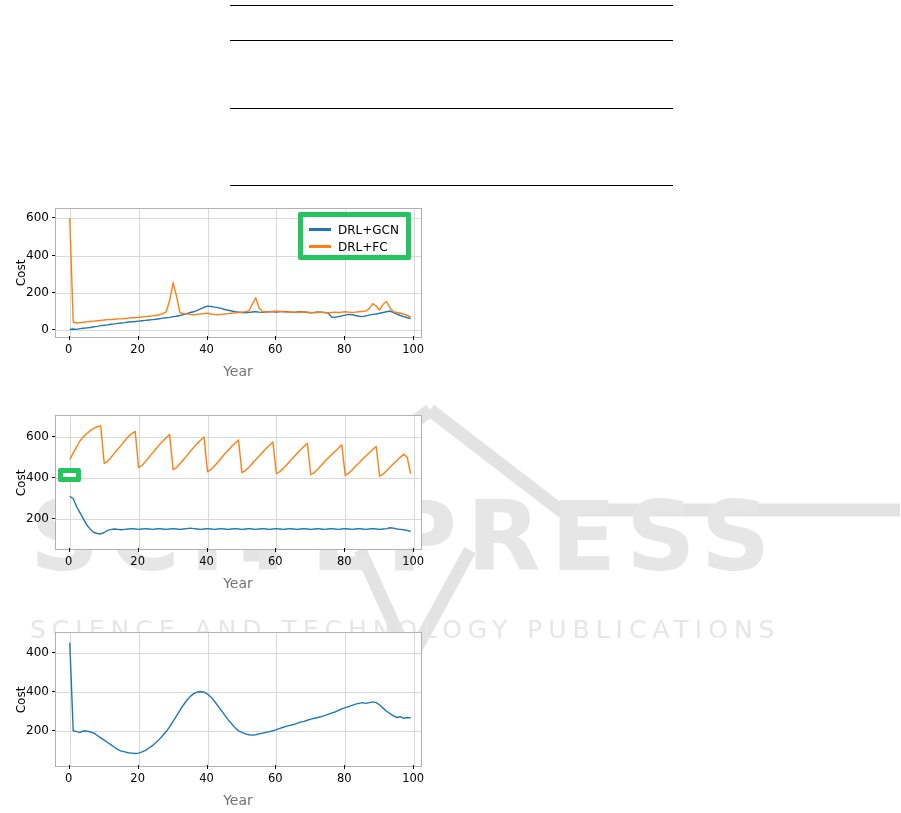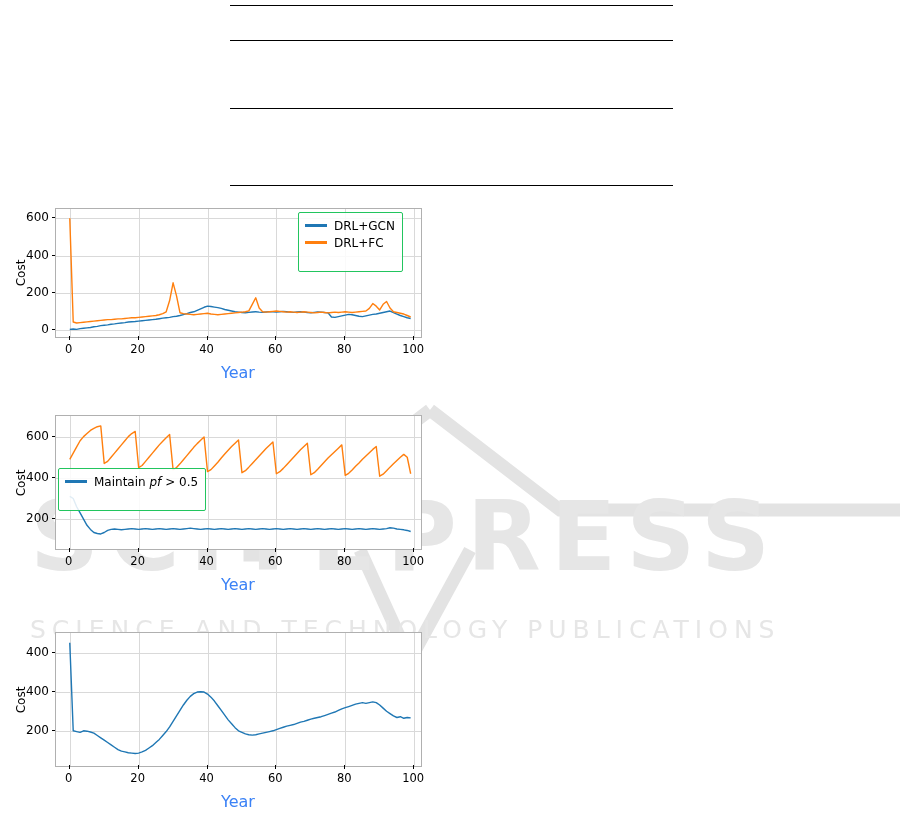--- a/index.html
+++ b/index.html
@@ -80,42 +80,42 @@
   }
   .tick-mark {
     position: absolute;
     background: #000;
   }
   .tick-mark-x { width: 1px; height: 3.5px; }
   .tick-mark-y { height: 1px; width: 3.5px; }
 
   .axis-label-x {
     position: absolute;
-    font-size: 16px;
-    color: #3b82f6;
+    font-size: 14px;
+    color: #737373;
     transform: translateX(-50%);
     white-space: nowrap;
   }
   .axis-label-y {
     position: absolute;
     font-size: 12px;
     color: #000;
     transform-origin: 0 0;
     transform: rotate(-90deg) translateX(-50%);
     white-space: nowrap;
   }
 
   
   .legend {
     position: absolute;
     box-sizing: border-box;
     background: rgba(255,255,255,0.86);
-    border: 1px solid #22c55e;
+    border: 5px solid #22c55e;
     border-radius: 2px;
-    padding: 4px 7px 20px 6px;
+    padding: 4px 7px 0 6px;
     z-index: 4;
   }
   .legend-row {
     display: flex;
     align-items: center;
     height: 17px;
     white-space: nowrap;
   }
   .legend-swatch {
     width: 22px;
@@ -221,24 +221,20 @@
       <svg class="series-svg" viewBox="0 0 365 133" preserveAspectRatio="none">
         <polyline points="13.77,80.42 17.22,82.48 20.66,90.73 24.10,96.91 27.55,103.10 30.99,109.29 34.43,113.41 37.88,116.50 41.32,117.53 44.76,117.95 48.21,116.50 51.65,114.44 55.09,113.41 58.54,113.00 61.98,113.41 65.42,113.82 68.87,113.41 72.31,113.00 75.75,112.59 79.20,113.00 82.64,113.41 86.08,113.00 89.53,112.59 92.97,113.00 96.42,113.41 99.86,113.00 103.30,112.59 106.75,113.00 110.19,113.41 113.63,113.00 117.08,112.59 120.52,113.00 123.96,113.41 127.41,113.00 130.85,112.59 134.29,112.17 137.74,112.59 141.18,113.00 144.62,113.41 148.07,113.00 151.51,112.59 154.95,113.00 158.40,113.41 161.84,113.00 165.28,112.59 168.73,113.00 172.17,113.41 175.61,113.00 179.06,112.59 182.50,113.00 185.94,113.41 189.39,113.00 192.83,112.59 196.27,113.00 199.72,113.41 203.16,113.00 206.60,112.59 210.05,113.00 213.49,113.41 216.93,113.00 220.38,112.59 223.82,113.00 227.26,113.41 230.71,113.00 234.15,112.59 237.59,113.00 241.04,113.41 244.48,113.00 247.92,112.59 251.37,113.00 254.81,113.41 258.25,113.00 261.70,112.59 265.14,113.00 268.58,113.41 272.03,113.00 275.47,112.59 278.92,113.00 282.36,113.41 285.80,113.00 289.25,112.59 292.69,113.00 296.13,113.41 299.58,113.00 303.02,112.59 306.46,113.00 309.91,113.41 313.35,113.00 316.79,112.59 320.24,113.00 323.68,113.41 327.12,113.00 330.57,112.59 334.01,111.76 337.45,112.17 340.90,113.00 344.34,113.41 347.78,113.82 351.23,114.44 354.67,115.47" fill="none" stroke="#1f77b4" stroke-width="1.4" stroke-linejoin="round"></polyline>
         <polyline points="13.77,43.30 17.22,37.12 20.66,30.93 24.10,24.74 27.55,20.62 30.99,17.53 34.43,14.43 37.88,12.37 41.32,10.72 44.76,9.90 48.21,47.43 51.65,45.36 55.09,41.24 58.54,37.12 61.98,32.99 65.42,28.87 68.87,24.74 72.31,20.62 75.75,17.53 79.20,15.47 82.64,51.55 86.08,49.49 89.53,45.36 92.97,41.24 96.42,37.12 99.86,32.99 103.30,28.87 106.75,25.16 110.19,21.65 113.63,18.56 117.08,53.61 120.52,51.55 123.96,47.84 127.41,43.71 130.85,39.59 134.29,35.47 137.74,31.34 141.18,27.63 144.62,24.33 148.07,21.03 151.51,55.67 154.95,53.61 158.40,49.90 161.84,46.19 165.28,42.07 168.73,37.94 172.17,34.23 175.61,30.52 179.06,27.22 182.50,23.92 185.94,56.71 189.39,54.64 192.83,51.14 196.27,47.43 199.72,43.71 203.16,40.00 206.60,36.29 210.05,32.58 213.49,29.28 216.93,25.98 220.38,57.74 223.82,55.67 227.26,52.38 230.71,48.66 234.15,44.95 237.59,41.24 241.04,37.53 244.48,33.82 247.92,30.52 251.37,27.22 254.81,58.77 258.25,56.71 261.70,53.20 265.14,49.49 268.58,45.78 272.03,42.07 275.47,38.77 278.92,35.47 282.36,32.17 285.80,28.87 289.25,59.39 292.69,57.32 296.13,54.02 299.58,50.31 303.02,47.01 306.46,43.30 309.91,40.00 313.35,36.70 316.79,33.40 320.24,30.52 323.68,60.21 327.12,58.15 330.57,54.85 334.01,51.14 337.45,47.84 340.90,44.54 344.34,41.24 347.78,38.35 351.23,41.24 354.67,57.74" fill="none" stroke="#ff7f0e" stroke-width="1.4" stroke-linejoin="round"></polyline>
       </svg>
     </div>
 
   <div class="axis-label-y" style="left:14px; top:78px;">Cost</div>
   <div class="axis-label-x" style="left:238px; top:170px;">Year</div>
 
   <div class="legend" style="left:58px; top:63px;">
-    <div class="legend-row">
-      <span class="legend-swatch" style="background:#1f77b4;"></span>
-      <span class="legend-text">Maintain <i>pf</i> &gt; 0.5</span>
-    </div>
   </div>
 <div class="tick-mark tick-mark-x" style="left: 68.7736px; top: 143px;"></div>
     <div class="tick-x" style="left: 68.7736px; top: 149px;">0</div>
     <div class="tick-mark tick-mark-x" style="left: 137.642px; top: 143px;"></div>
     <div class="tick-x" style="left: 137.642px; top: 149px;">20</div>
     <div class="tick-mark tick-mark-x" style="left: 206.509px; top: 143px;"></div>
     <div class="tick-x" style="left: 206.509px; top: 149px;">40</div>
     <div class="tick-mark tick-mark-x" style="left: 275.377px; top: 143px;"></div>
     <div class="tick-x" style="left: 275.377px; top: 149px;">60</div>
     <div class="tick-mark tick-mark-x" style="left: 344.245px; top: 143px;"></div>

